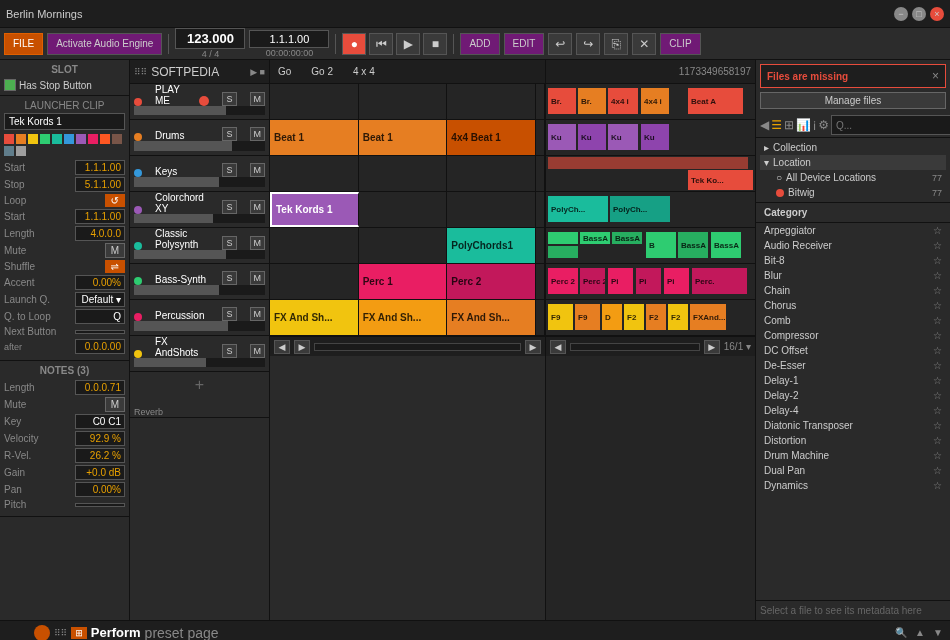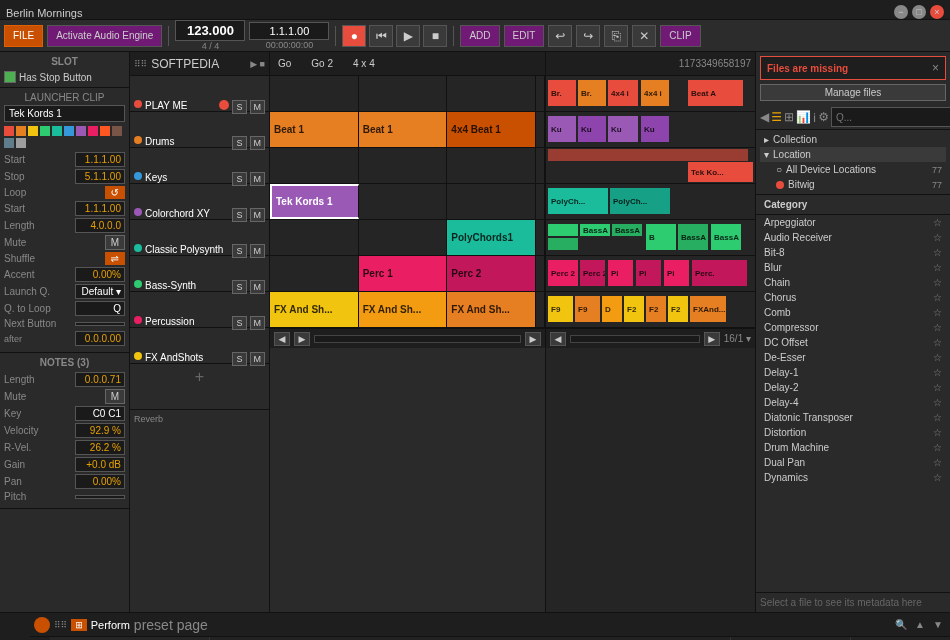--- a/index.html
+++ b/index.html
@@ -9,23 +9,23 @@
       overflow: hidden;
       background: #2a2a2a;
       font-family: 'Arial', sans-serif;
       font-size: 11px;
       color: #ccc;
     }
 
     
     #title-bar {
       display: flex;
-      align-items: flex-end;
+      align-items: center;
       background: #1e1e1e;
-      height: 20px;
+      height: 28px;
       padding: 0 6px;
       border-bottom: 1px solid #111;
     }
     #title-bar .title {
       font-size: 11px;
       color: #ccc;
       flex: 1;
     }
     #title-bar .win-controls {
       display: flex;
@@ -217,25 +217,24 @@
       padding: 0 4px;
       gap: 4px;
     }
     .track-header-item {
       display: flex;
       flex-direction: column;
       border-bottom: 1px solid #111;
     }
     .track-name-row {
       display: flex;
-      align-items: flex-start;
+      align-items: flex-end;
       height: 22px;
       padding: 0 4px;
-      gap: 3px;
-      margin-top: 24px;
+      gap: 13px;
     }
     .track-name {
       font-size: 10px;
       color: #fff;
       flex: 1;
     }
     .track-color-dot {
       width: 8px; height: 8px;
       border-radius: 50%;
     }
@@ -476,23 +475,23 @@
     .inst-toolbar {
       height: 24px;
       background: #1e1e1e;
       border-bottom: 1px solid #111;
       display: flex;
       align-items: center;
       padding: 0 4px;
       gap: 4px;
     }
     .inst-name {
-      font-size: 11px;
+      font-size: 13px;
       color: #fff;
-      font-weight: normal;
+      font-weight: bold;
     }
     .preset-page-btn {
       background: #c85000;
       border: none;
       color: #fff;
       font-size: 9px;
       padding: 1px 4px;
       cursor: pointer;
     }
     .inst-content {

